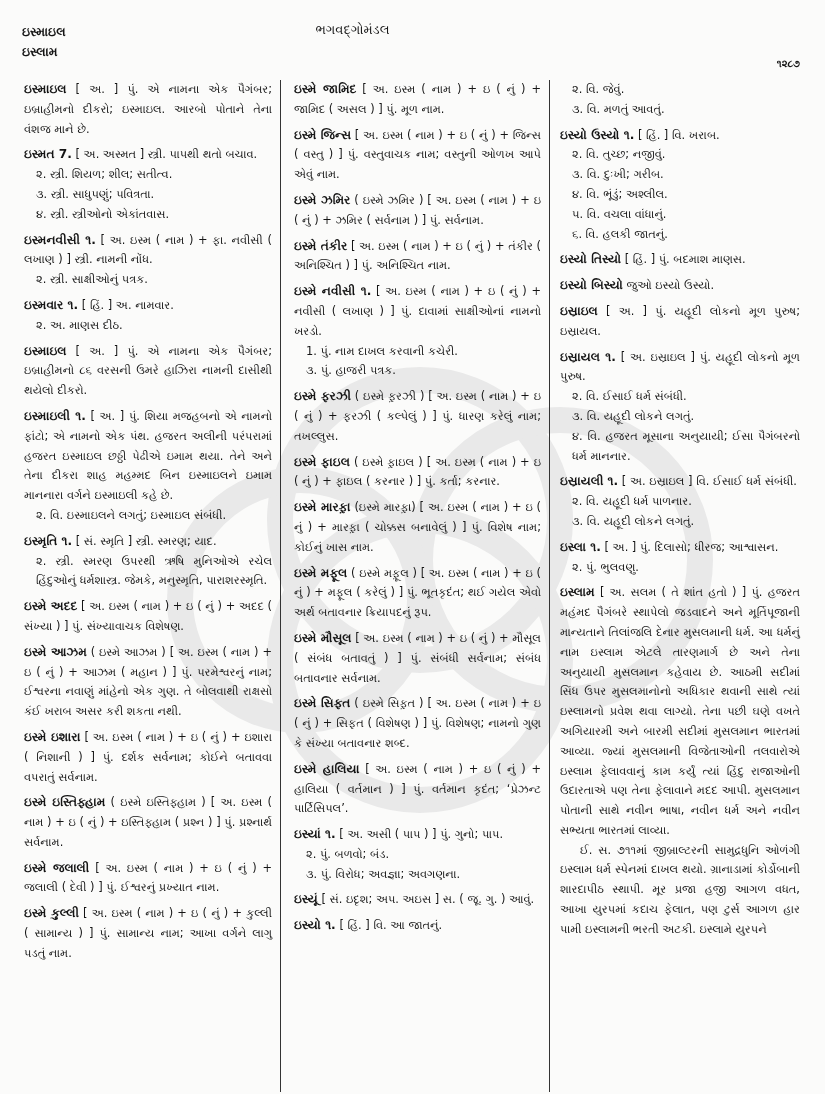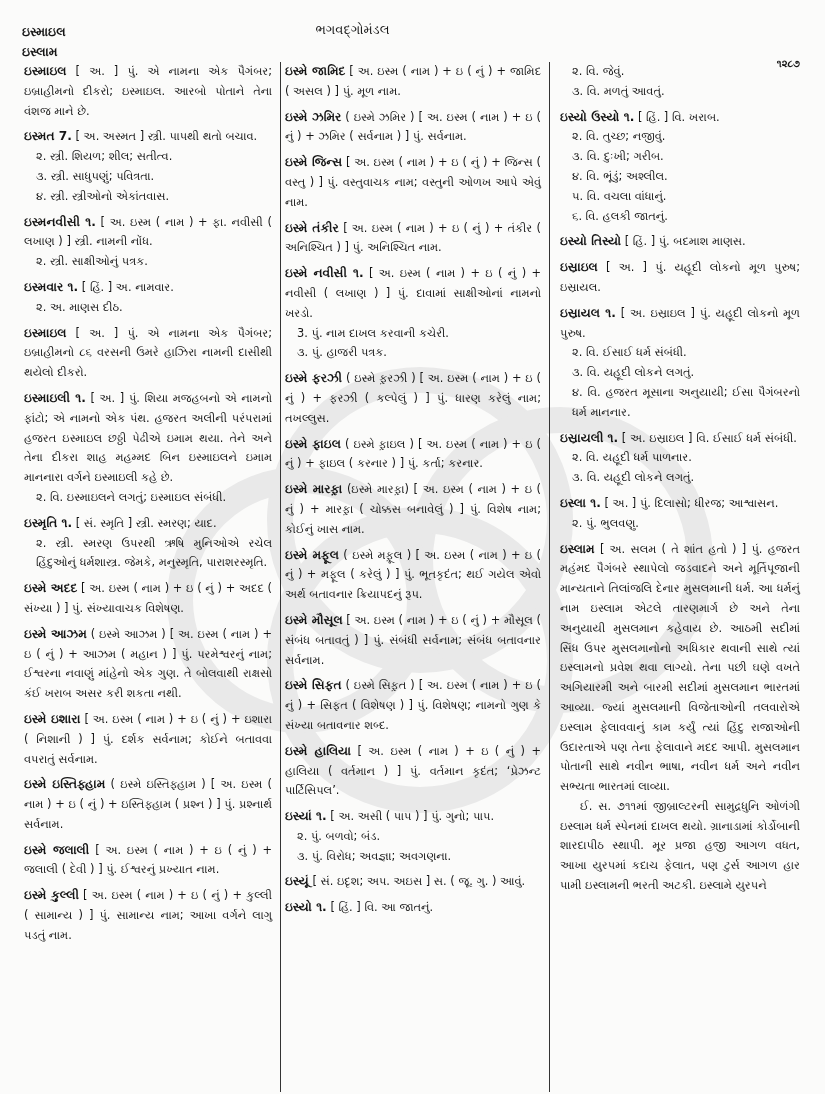--- a/index.html
+++ b/index.html
@@ -18,22 +18,22 @@
   .header {
     position: absolute; top: 22px; left: 0; width: 825px; height: 40px;
   }
   .guide { position: absolute; left: 22px; top: 0; font-weight: bold; font-size: 12.5px; line-height: 20px; }
   .title { position: absolute; left: 0; width: 705px; top: 0; text-align: center; font-weight: normal; font-size: 13px; }
   .pageno { position: absolute; right: 25px; top: 17px; font-weight: bold; font-size: 10px; margin-top: 19px; }
   .columns {
     position: absolute; top: 62px; left: 18px; width: 790px; height: 1030px;
     display: grid; grid-template-columns: 262px 270px 258px;
   }
-  .col { padding: 0 8px 0 6px; box-sizing: border-box; }
-  .col.mid { border-left: 1.5px solid #333; border-right: 1.5px solid #333; padding-left: 4px; }
+  .col { padding: 0 8px 0 6px; box-sizing: border-box; margin-top: 18px; }
+  .col.mid { border-left: 1.5px solid #333; border-right: 1.5px solid #333; padding-left: 13px; }
   .col.right { padding-left: 10px; }
   .entry { margin: 0 0 6px 0; font-size: 11.4px; line-height: 19.8px; text-align: justify; }
   .entry .hw { font-weight: bold; font-size: 12.2px; }
   .entry .def { }
   .sense { display: block; padding-left: 12px; }
   .sense.indent2 { padding-left: 30px; }
 </style>
 </head>
 <body>
 
@@ -68,42 +68,43 @@
         <div class="entry"><span class="hw">ઇસ્મૃતિ ૧.</span> <span class="def">[ સં. સ્મૃતિ ] સ્ત્રી. સ્મરણ; યાદ.</span><span class="sense">૨. સ્ત્રી. સ્મરણ ઉપરથી ઋષિ મુનિઓએ રચેલ હિંદુઓનું ધર્મશાસ્ત્ર. જેમકે, મનુસ્મૃતિ, પારાશરસ્મૃતિ.</span></div>
         <div class="entry"><span class="hw">ઇસ્મે અદદ</span> <span class="def">[ અ. ઇસ્મ ( નામ ) + ઇ ( નું ) + અદદ ( સંખ્યા ) ] પું. સંખ્યાવાચક વિશેષણ.</span></div>
         <div class="entry"><span class="hw">ઇસ્મે આઝમ</span> <span class="def">( ઇસ્મે આઝમ ) [ અ. ઇસ્મ ( નામ ) + ઇ ( નું ) + આઝમ ( મહાન ) ] પું. પરમેશ્વરનું નામ; ઈશ્વરના નવાણું માંહેનો એક ગુણ. તે બોલવાથી રાક્ષસો કંઈ ખરાબ અસર કરી શકતા નથી.</span></div>
         <div class="entry"><span class="hw">ઇસ્મે ઇશારા</span> <span class="def">[ અ. ઇસ્મ ( નામ ) + ઇ ( નું ) + ઇશારા ( નિશાની ) ] પું. દર્શક સર્વનામ; કોઈને બતાવવા વપરાતું સર્વનામ.</span></div>
         <div class="entry"><span class="hw">ઇસ્મે ઇસ્તિફ્હામ</span> <span class="def">( ઇસ્મે ઇસ્તિફ્હામ ) [ અ. ઇસ્મ ( નામ ) + ઇ ( નું ) + ઇસ્તિફ્હામ ( પ્રશ્ન ) ] પું. પ્રશ્નાર્થ સર્વનામ.</span></div>
         <div class="entry"><span class="hw">ઇસ્મે જલાલી</span> <span class="def">[ અ. ઇસ્મ ( નામ ) + ઇ ( નું ) + જલાલી ( દેવી ) ] પું. ઈશ્વરનું પ્રખ્યાત નામ.</span></div>
         <div class="entry"><span class="hw">ઇસ્મે કુલ્લી</span> <span class="def">[ અ. ઇસ્મ ( નામ ) + ઇ ( નું ) + કુલ્લી ( સામાન્ય ) ] પું. સામાન્ય નામ; આખા વર્ગને લાગુ પડતું નામ.</span></div>
       </div>
     <div class="col mid">
         <div class="entry"><span class="hw">ઇસ્મે જામિદ</span> <span class="def">[ અ. ઇસ્મ ( નામ ) + ઇ ( નું ) + જામિદ ( અસલ ) ] પું. મૂળ નામ.</span></div>
+        <div class="entry"><span class="hw">ઇસ્મે જિન્સ</span> <span class="def">[ અ. ઇસ્મ ( નામ ) + ઇ ( નું ) + જિન્સ ( વસ્તુ ) ] પું. વસ્તુવાચક નામ; વસ્તુની ઓળખ આપે એવું નામ.</span></div>
         <div class="entry"><span class="hw">ઇસ્મે ઝમિર</span> <span class="def">( ઇસ્મે ઝમિર ) [ અ. ઇસ્મ ( નામ ) + ઇ ( નું ) + ઝમિર ( સર્વનામ ) ] પું. સર્વનામ.</span></div>
-        <div class="entry"><span class="hw">ઇસ્મે જિન્સ</span> <span class="def">[ અ. ઇસ્મ ( નામ ) + ઇ ( નું ) + જિન્સ ( વસ્તુ ) ] પું. વસ્તુવાચક નામ; વસ્તુની ઓળખ આપે એવું નામ.</span></div>
         <div class="entry"><span class="hw">ઇસ્મે તંકીર</span> <span class="def">[ અ. ઇસ્મ ( નામ ) + ઇ ( નું ) + તંકીર ( અનિશ્ચિત ) ] પું. અનિશ્ચિત નામ.</span></div>
-        <div class="entry"><span class="hw">ઇસ્મે નવીસી ૧.</span> <span class="def">[ અ. ઇસ્મ ( નામ ) + ઇ ( નું ) + નવીસી ( લખાણ ) ] પું. દાવામાં સાક્ષીઓનાં નામનો ખરડો.</span><span class="sense">3. પું. નામ દાખલ કરવાની કચેરી.</span><span class="sense">૩. પું. હાજરી પત્રક.</span></div>
+        <div class="entry"><span class="hw">ઇસ્મે નવીસી ૧.</span> <span class="def">[ અ. ઇસ્મ ( નામ ) + ઇ ( નું ) + નવીસી ( લખાણ ) ] પું. દાવામાં સાક્ષીઓનાં નામનો ખરડો.</span><span class="sense">1. પું. નામ દાખલ કરવાની કચેરી.</span><span class="sense">૩. પું. હાજરી પત્રક.</span></div>
         <div class="entry"><span class="hw">ઇસ્મે ફરઝી</span> <span class="def">( ઇસ્મે ફ઼રઝી ) [ અ. ઇસ્મ ( નામ ) + ઇ ( નું ) + ફરઝી ( કલ્પેલું ) ] પું. ધારણ કરેલું નામ; તખલ્લુસ.</span></div>
         <div class="entry"><span class="hw">ઇસ્મે ફાઇલ</span> <span class="def">( ઇસ્મે ફ઼ાઇલ ) [ અ. ઇસ્મ ( નામ ) + ઇ ( નું ) + ફાઇલ ( કરનાર ) ] પું. કર્તા; કરનાર.</span></div>
         <div class="entry"><span class="hw">ઇસ્મે મારફ઼ા</span> <span class="def">(ઇસ્મે મારફ઼ા) [ અ. ઇસ્મ ( નામ ) + ઇ ( નું ) + મારફ઼ા ( ચોક્કસ બનાવેલું ) ] પું. વિશેષ નામ; કોઈનું ખાસ નામ.</span></div>
         <div class="entry"><span class="hw">ઇસ્મે મફૂલ</span> <span class="def">( ઇસ્મે મફ઼ૂલ ) [ અ. ઇસ્મ ( નામ ) + ઇ ( નું ) + મફૂલ ( કરેલું ) ] પું. ભૂતકૃદંત; થઈ ગયેલ એવો અર્થ બતાવનાર ક્રિયાપદનું રૂપ.</span></div>
         <div class="entry"><span class="hw">ઇસ્મે મૌસૂલ</span> <span class="def">[ અ. ઇસ્મ ( નામ ) + ઇ ( નું ) + મૌસૂલ ( સંબંધ બતાવતું ) ] પું. સંબંધી સર્વનામ; સંબંધ બતાવનાર સર્વનામ.</span></div>
         <div class="entry"><span class="hw">ઇસ્મે સિફત</span> <span class="def">( ઇસ્મે સિફ઼ત ) [ અ. ઇસ્મ ( નામ ) + ઇ ( નું ) + સિફત ( વિશેષણ ) ] પું. વિશેષણ; નામનો ગુણ કે સંખ્યા બતાવનાર શબ્દ.</span></div>
         <div class="entry"><span class="hw">ઇસ્મે હાલિયા</span> <span class="def">[ અ. ઇસ્મ ( નામ ) + ઇ ( નું ) + હાલિયા ( વર્તમાન ) ] પું. વર્તમાન કૃદંત; ‘પ્રેઝન્ટ પાર્ટિસિપલ’.</span></div>
         <div class="entry"><span class="hw">ઇસ્યાં ૧.</span> <span class="def">[ અ. અસી ( પાપ ) ] પું. ગુનો; પાપ.</span><span class="sense">૨. પું. બળવો; બંડ.</span><span class="sense">૩. પું. વિરોધ; અવજ્ઞા; અવગણના.</span></div>
         <div class="entry"><span class="hw">ઇસ્યૂં</span> <span class="def">[ સં. ઇદૃશ; અપ. અઇસ ] સ. ( જૂ. ગુ. ) આવું.</span></div>
         <div class="entry"><span class="hw">ઇસ્યો ૧.</span> <span class="def">[ હિં. ] વિ. આ જાતનું.</span></div>
       </div>
     <div class="col right">
         <div class="entry">
           <span class="sense">૨. વિ. જેવું.</span>
           <span class="sense">૩. વિ. મળતું આવતું.</span>
         </div>
         <div class="entry"><span class="hw">ઇસ્યો ઉસ્યો ૧.</span> <span class="def">[ હિં. ] વિ. ખરાબ.</span><span class="sense">૨. વિ. તુચ્છ; નજીવું.</span><span class="sense">૩. વિ. દુઃખી; ગરીબ.</span><span class="sense">૪. વિ. ભૂંડું; અશ્લીલ.</span><span class="sense">૫. વિ. વચલા વાંધાનું.</span><span class="sense">૬. વિ. હલકી જાતનું.</span></div>
         <div class="entry"><span class="hw">ઇસ્યો તિસ્યો</span> <span class="def">[ હિં. ] પું. બદમાશ માણસ.</span></div>
+        <div class="entry"><span class="hw">ઇસ્યો બિસ્યો</span> <span class="def">જુઓ ઇસ્યો ઉસ્યો.</span></div>
         <div class="entry"><span class="hw">ઇસ્રાઇલ</span> <span class="def">[ અ. ] પું. યહૂદી લોકનો મૂળ પુરુષ; ઇસ્રાયલ.</span></div>
         <div class="entry"><span class="hw">ઇસ્રાયલ ૧.</span> <span class="def">[ અ. ઇસ્રાઇલ ] પું. યહૂદી લોકનો મૂળ પુરુષ.</span><span class="sense">૨. વિ. ઈસાઈ ધર્મ સંબંધી.</span><span class="sense">૩. વિ. યહૂદી લોકને લગતું.</span><span class="sense">૪. વિ. હજરત મૂસાના અનુયાયી; ઈસા પૈગંબરનો ધર્મ માનનાર.</span></div>
         <div class="entry"><span class="hw">ઇસ્રાયલી ૧.</span> <span class="def">[ અ. ઇસ્રાઇલ ] વિ. ઈસાઈ ધર્મ સંબંધી.</span><span class="sense">૨. વિ. યહૂદી ધર્મ પાળનાર.</span><span class="sense">૩. વિ. યહૂદી લોકને લગતું.</span></div>
         <div class="entry"><span class="hw">ઇસ્લા ૧.</span> <span class="def">[ અ. ] પું. દિલાસો; ધીરજ; આશ્વાસન.</span><span class="sense">૨. પું. ભુલવણુ.</span></div>
         <div class="entry"><span class="hw">ઇસ્લામ</span> <span class="def">[ અ. સલમ ( તે શાંત હતો ) ] પું. હજરત મહંમદ પૈગંબરે સ્થાપેલો જડવાદને અને મૂર્તિપૂજાની માન્યતાને તિલાંજલિ દેનાર મુસલમાની ધર્મ. આ ધર્મનું નામ ઇસ્લામ એટલે તારણમાર્ગ છે અને તેના અનુયાયી મુસલમાન કહેવાય છે. આઠમી સદીમાં સિંધ ઉપર મુસલમાનોનો અધિકાર થવાની સાથે ત્યાં ઇસ્લામનો પ્રવેશ થવા લાગ્યો. તેના પછી ઘણે વખતે અગિયારમી અને બારમી સદીમાં મુસલમાન ભારતમાં આવ્યા. જ્યાં મુસલમાની વિજેતાઓની તલવારોએ ઇસ્લામ ફેલાવવાનું કામ કર્યું ત્યાં હિંદુ રાજાઓની ઉદારતાએ પણ તેના ફેલાવાને મદદ આપી. મુસલમાન પોતાની સાથે નવીન ભાષા, નવીન ધર્મ અને નવીન સભ્યતા ભારતમાં લાવ્યા.</span><span class="sense" style="text-indent: 20px; padding-left: 0px;">ઈ. સ. ૭૧૧માં જીબ્રાલ્ટરની સામુદ્રધુનિ ઓળંગી ઇસ્લામ ધર્મ સ્પેનમાં દાખલ થયો. ગ્રાનાડામાં કોર્ડોબાની શારદાપીઠ સ્થાપી. મૂર પ્રજા હજી આગળ વધત, આખા યુરપમાં કદાચ ફેલાત, પણ ટુર્સ આગળ હાર પામી ઇસ્લામની ભરતી અટકી. ઇસ્લામે યુરપને</span></div>
       </div>
   </div>
 
 </div>
 

